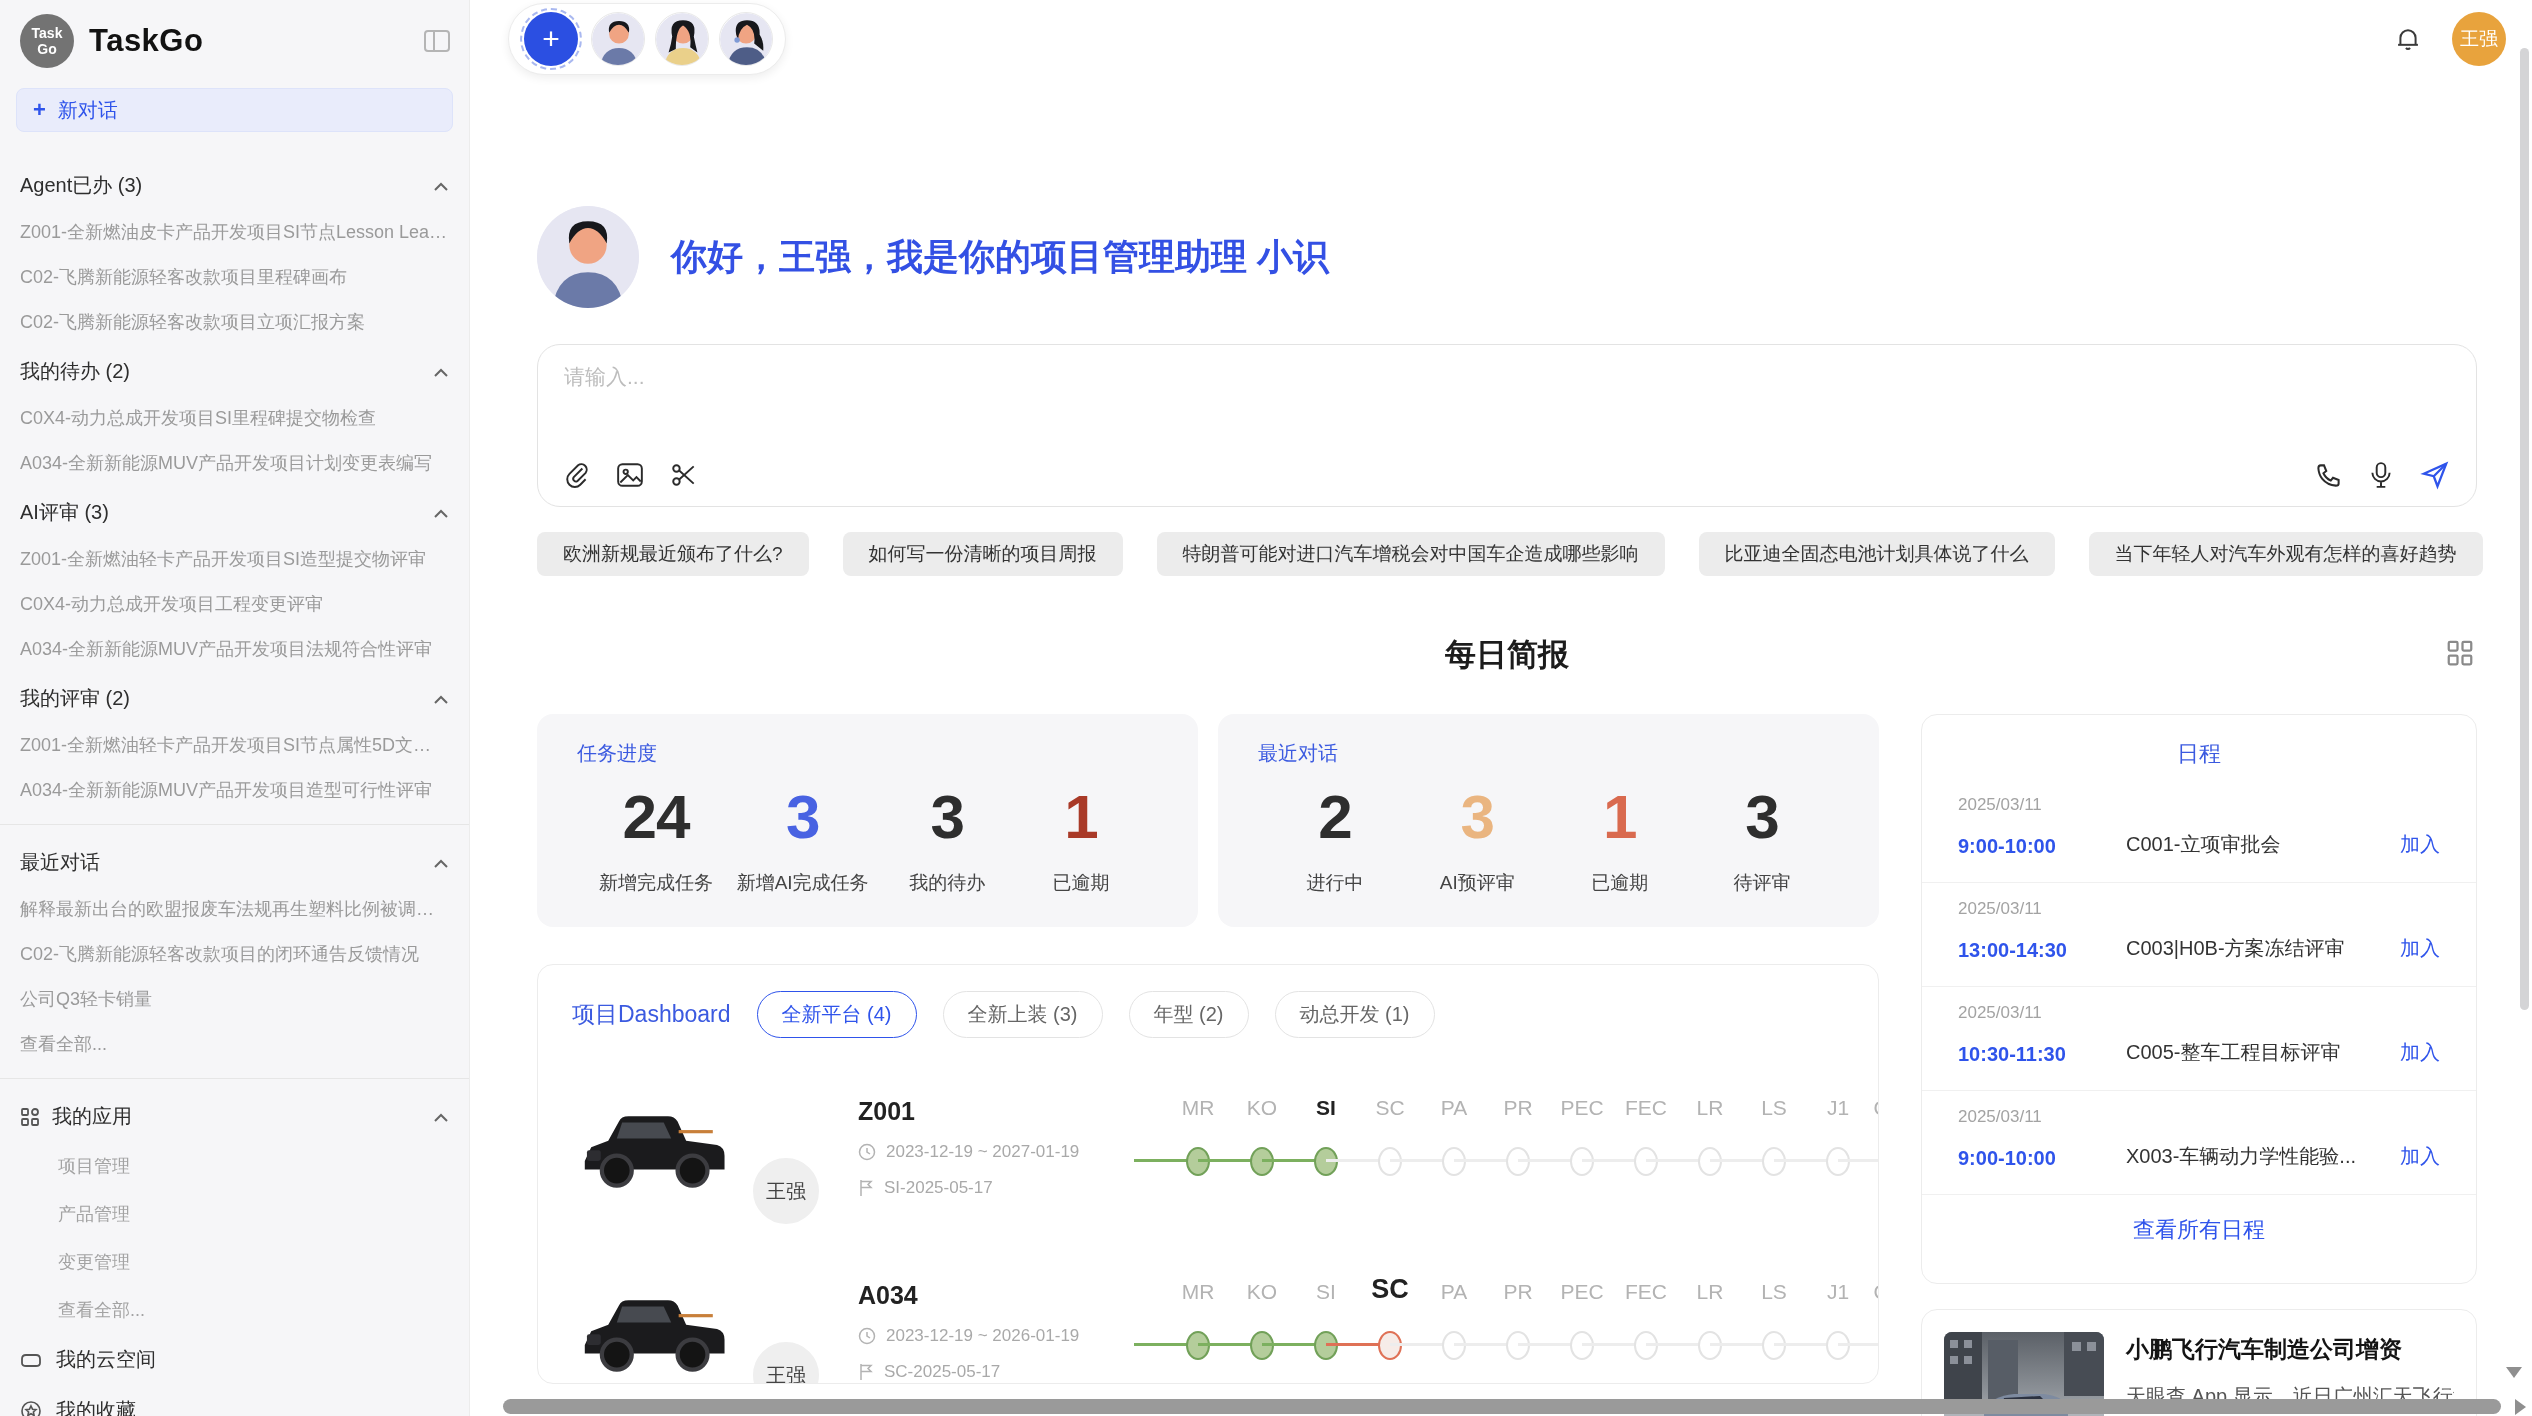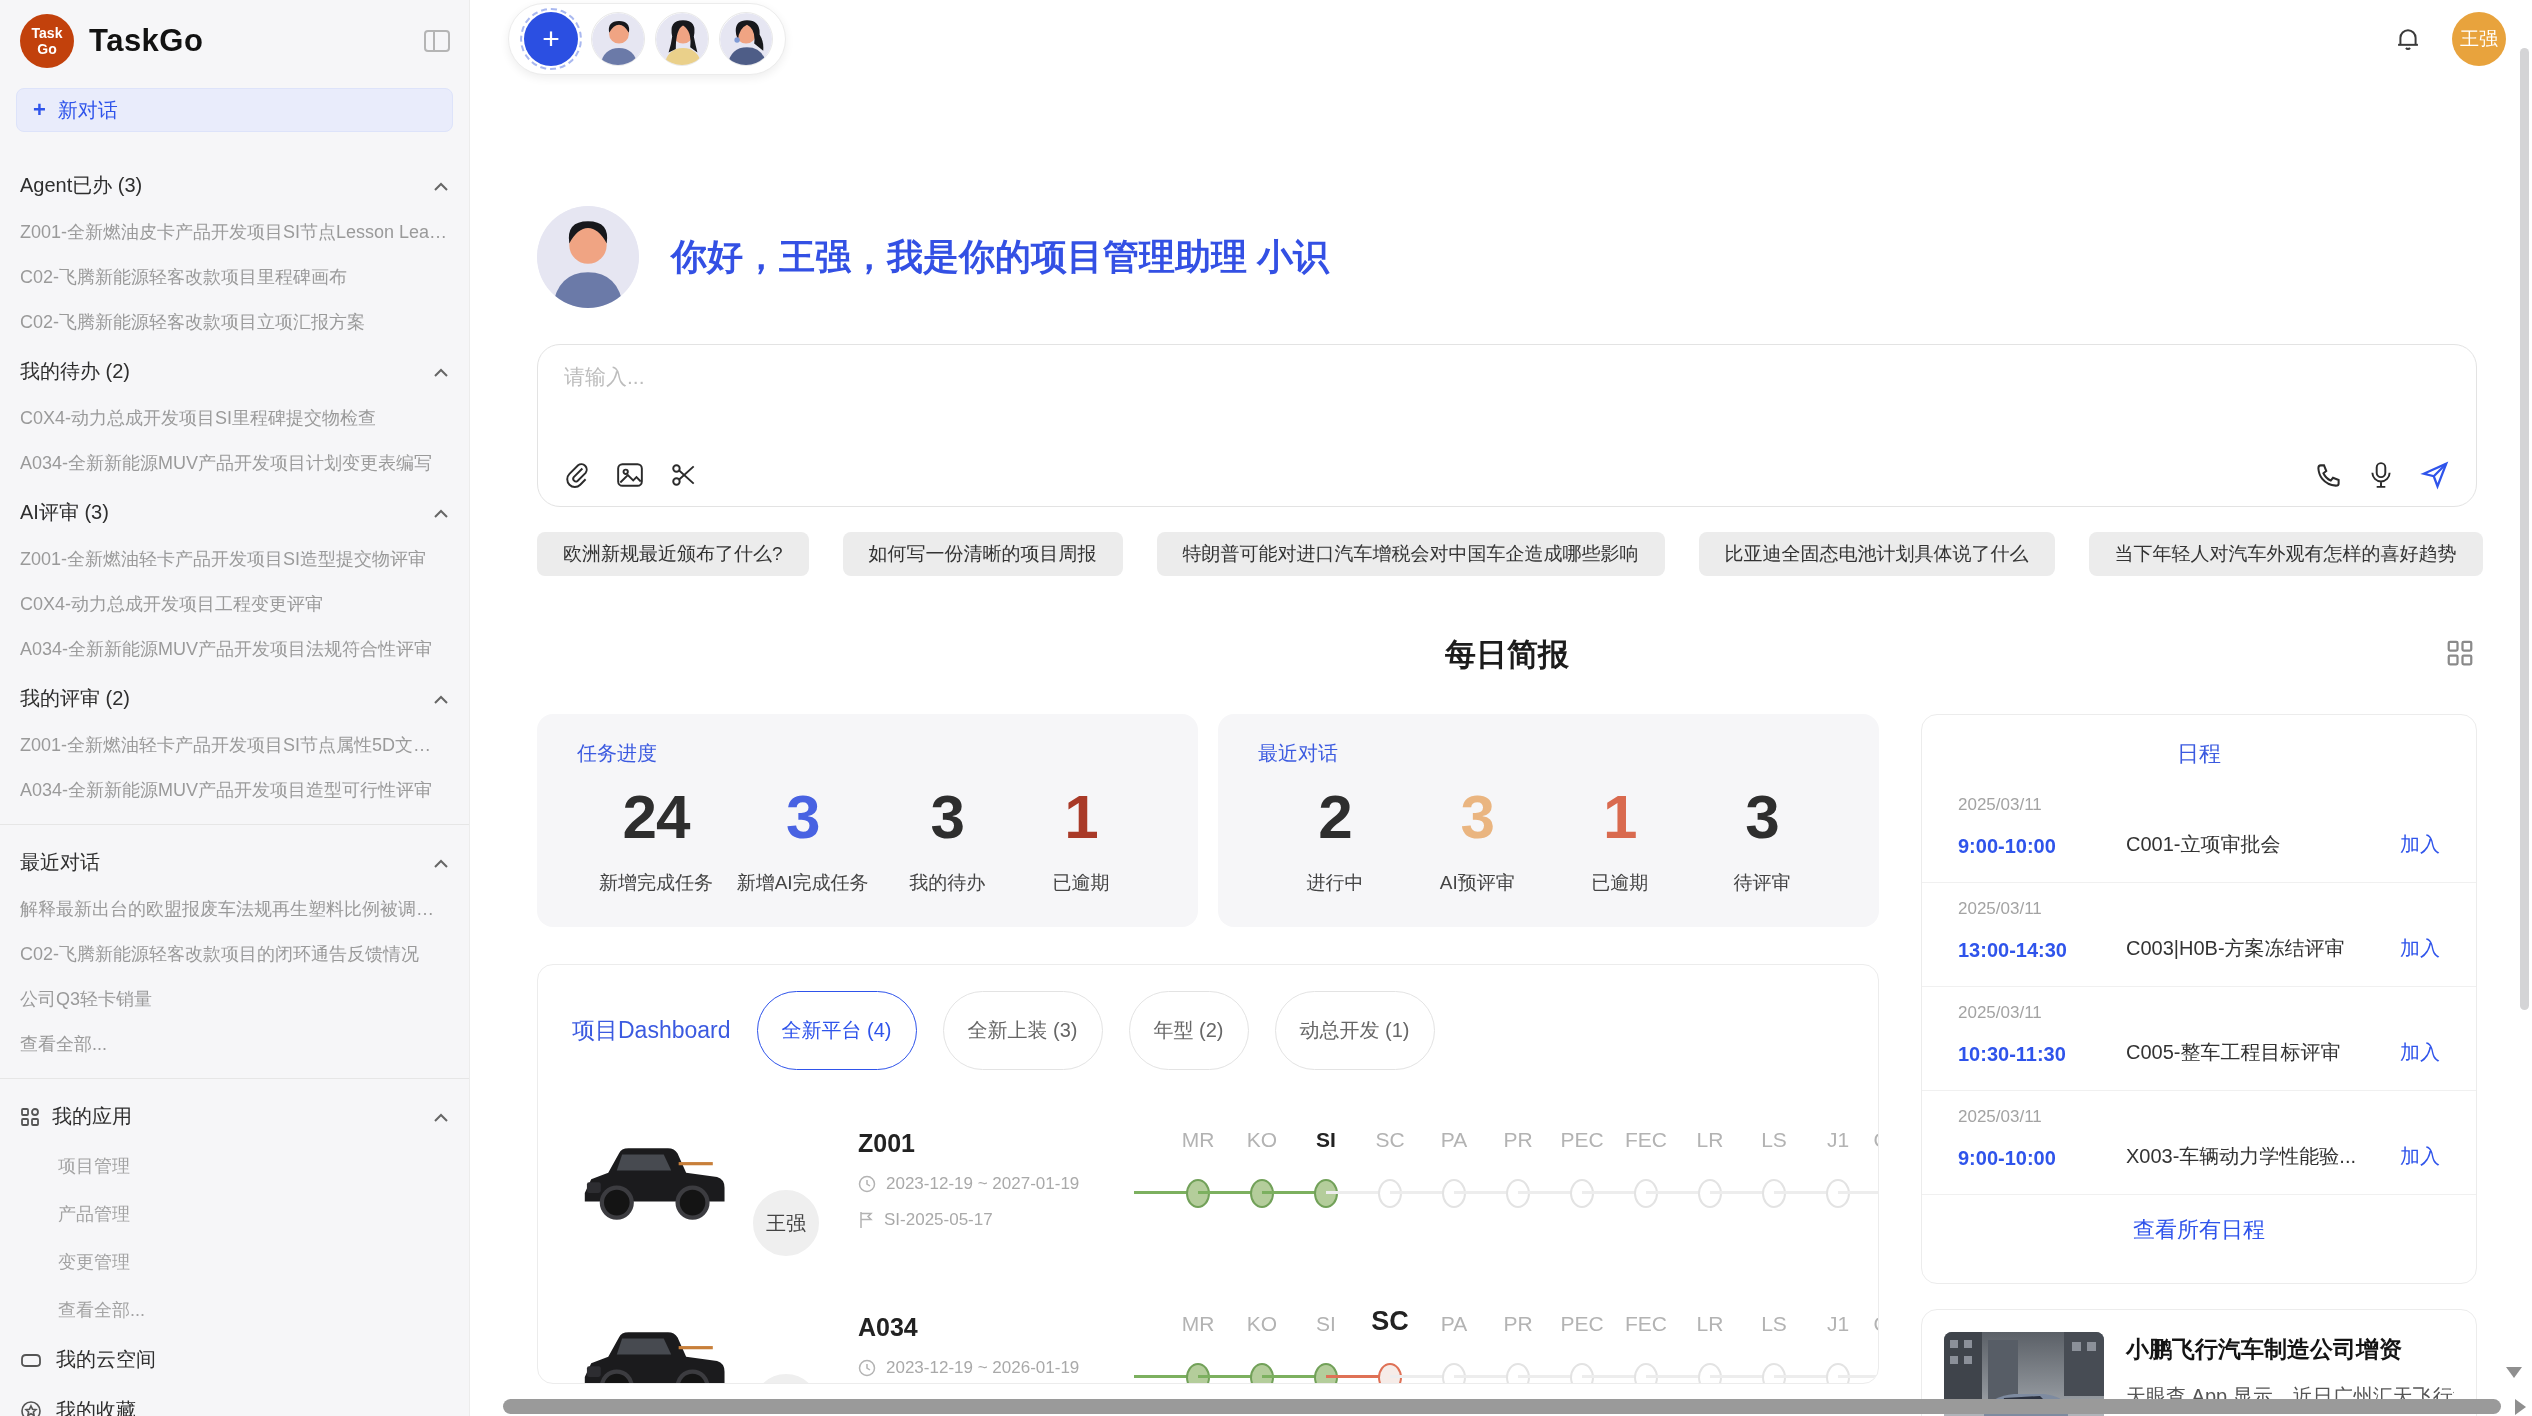--- a/index.html
+++ b/index.html
@@ -4,21 +4,21 @@
 <style>
   * { box-sizing: border-box; margin: 0; padding: 0; }
   html,body { width:2532px; height:1416px; overflow:hidden; background:#fff;
     font-family:"Liberation Sans","DejaVu Sans",sans-serif; color:#333; }
   .app { display:flex; width:2532px; height:1416px; position:relative; }
 
   
   .sidebar { width:470px; flex:0 0 470px; background:#f6f6f8; border-right:1px solid #ececec;
     padding:14px 0 0; overflow:hidden; height:1416px; }
   .side-head { display:flex; align-items:center; padding:0 18px 6px 20px; }
-  .logo-circle { width:54px; height:54px; border-radius:50%; background:#c2410c; color:#fff;
+  .logo-circle { width:54px; height:54px; border-radius:50%; background:#737373; color:#fff;
     display:flex; flex-direction:column; align-items:center; justify-content:center;
     font-size:14px; line-height:1.15; font-weight:600; }
   .app-title { font-size:31px; font-weight:700; color:#121212; margin-left:15px; letter-spacing:.5px; }
   .panes-icon { margin-left:auto; }
   .new-chat { margin:14px 16px 10px; height:44px; background:#e9ecfb; border:1px solid #dde3fa;
     border-radius:8px; display:flex; align-items:center; gap:12px; padding:0 16px;
     color:#2f54eb; font-size:20px; cursor:pointer; }
   .new-chat .plus { font-size:22px; font-weight:600; }
   .side-scroll { padding:6px 20px 0; }
   .sec-head { display:flex; align-items:center; margin:24px 0 4px; font-size:20px; color:#2e2e2e; }
@@ -80,21 +80,21 @@
   .stat-col { text-align:center; min-width:110px; }
   .stat-val { font-size:62px; font-weight:600; letter-spacing:-1px; }
   .stat-lbl { font-size:19px; color:#444; margin-top:18px; }
   .c-dark { color:#2e2e2e; } .c-blue { color:#4862e2; } .c-red { color:#a93a28; }
   .c-orange { color:#eab580; } .c-salmon { color:#d96a4f; }
 
   .dash-card { margin-top:37px; height:420px; border:1px solid #ececec; border-radius:16px;
     padding:26px 34px; overflow:hidden; background:#fff; }
   .dash-head { display:flex; align-items:center; gap:26px; }
   .dash-title { font-size:23px; color:#3b5ae0; }
-  .pill { border:1px solid #e3e3e3; border-radius:999px; padding:25px 24px; font-size:20px;
+  .pill { border:1px solid #e3e3e3; border-radius:999px; padding:9px 24px; font-size:20px;
     color:#666; background:#fff; cursor:pointer; white-space:nowrap; }
   .pill.active { border-color:#2f54eb; color:#2f54eb; }
 
   .p-row { display:flex; align-items:center; margin-top:34px; height:150px; }
   .p-media { position:relative; width:260px; flex:0 0 260px; }
   .p-avatar { position:absolute; right:10px; bottom:-28px; width:72px; height:72px; border-radius:50%;
     background:#efefef; border:3px solid #fff; display:flex; align-items:center; justify-content:center;
     font-size:20px; color:#444; }
   .p-meta { width:300px; flex:0 0 300px; padding-left:26px; }
   .p-code { font-size:25px; font-weight:700; color:#222; }

